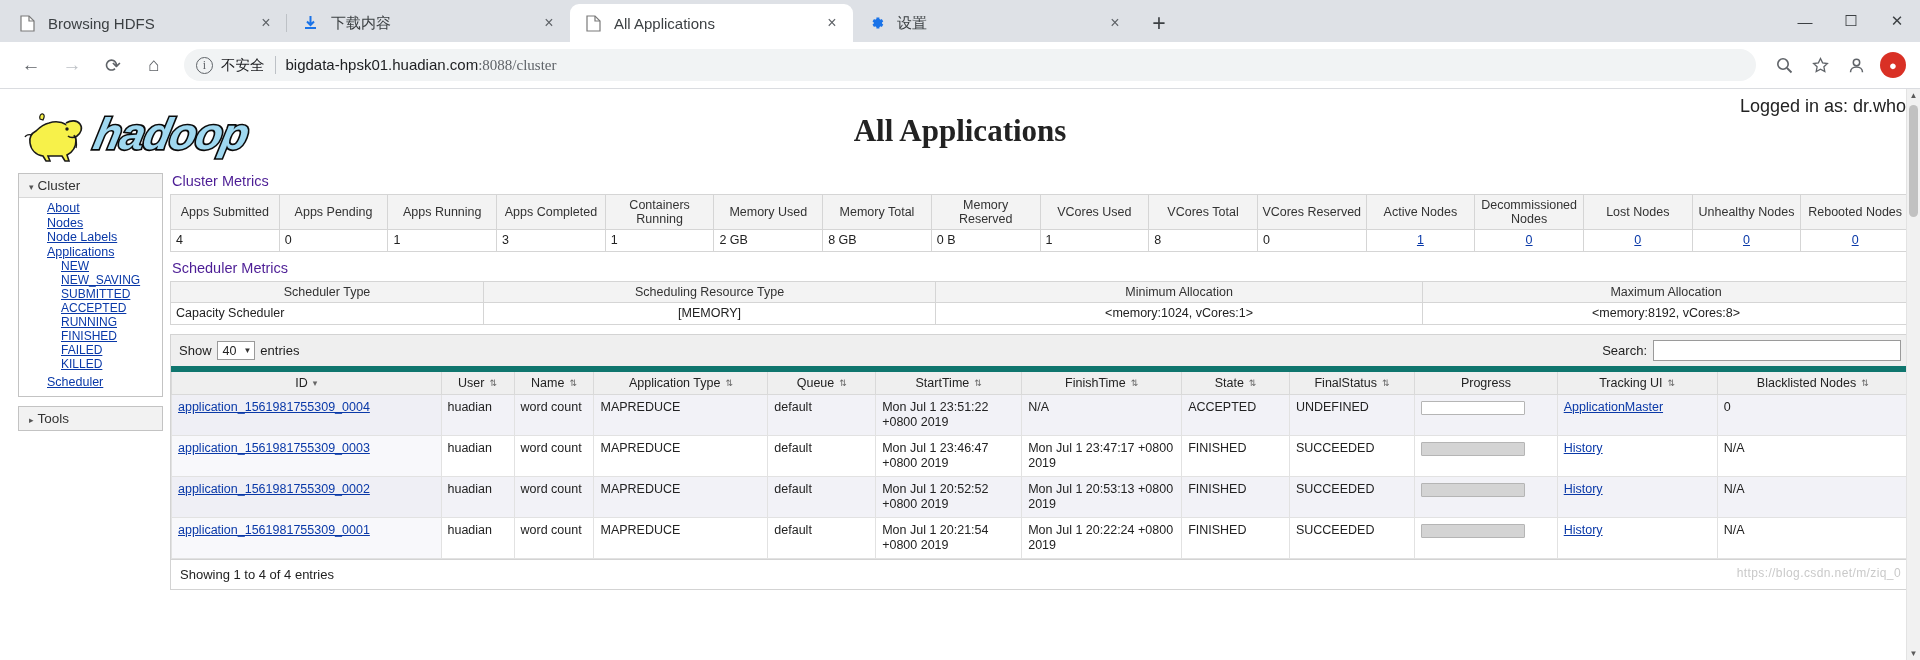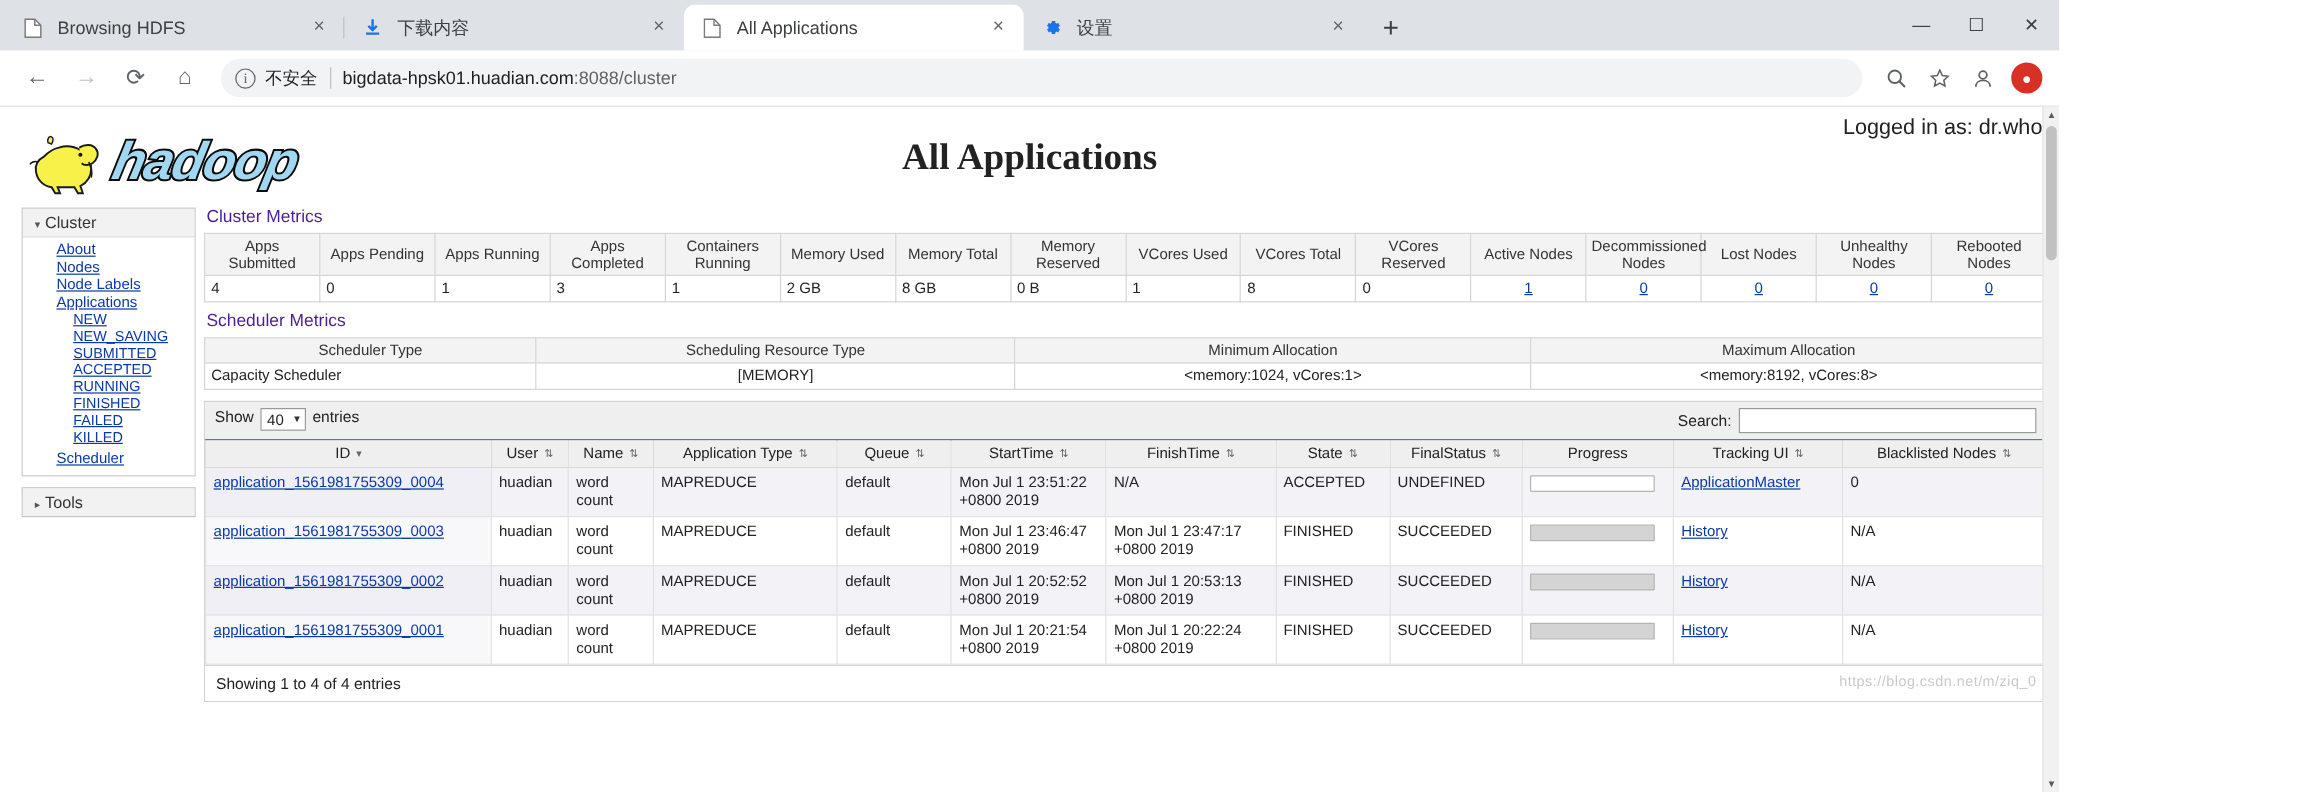--- a/index.html
+++ b/index.html
@@ -6,21 +6,21 @@
   * { box-sizing: border-box; }
   html, body {
     margin: 0; padding: 0;
     width: 1920px; height: 660px;
     overflow: hidden;
     font-family: "Liberation Sans", sans-serif;
     background: #ffffff;
   }
 
   
-  .browser { width: 1716px; height: 660px; display: flex; flex-direction: column; background:#fff; }
+  .browser { width: 1920px; height: 660px; display: flex; flex-direction: column; background:#fff; }
 
   .tabstrip {
     height: 42px;
     background: #dee1e6;
     display: flex;
     align-items: flex-end;
     padding-left: 4px;
     position: relative;
     flex: none;
   }
@@ -93,21 +93,21 @@
   }
   .omnibox .infoico {
     width: 17px; height: 17px; border: 1.6px solid #5f6368; border-radius: 50%;
     display:flex; align-items:center;justify-content:center;
     font-size: 12px; color:#5f6368; margin-right: 8px; font-family:"Liberation Serif",serif;
     flex: none;
   }
   .omnibox .nosecure { color: #202124; font-size: 14.5px; white-space: nowrap; }
   .omnibox .sep { width:1px; height: 18px; background:#bdc1c6; margin: 0 10px; flex:none; }
   .omnibox .urltxt { white-space: nowrap; }
-  .omnibox .urltxt .dim { color: #5f6368; }
+  .omnibox .urltxt .dim { color: #5f6368; font-family: Liberation Serif, serif; }
   .tbricon {
     width: 32px; height: 32px; margin-left: 4px;
     display:flex; align-items:center; justify-content:center;
     color:#5f6368; font-size: 17px; border-radius:50%; flex:none;
   }
   .avatarbtn {
     width: 26px; height: 26px; border-radius: 50%;
     background: #d93025; color:#fff; font-size: 13px;
     display:flex; align-items:center;justify-content:center; margin-left: 8px; flex:none;
   }
@@ -186,23 +186,23 @@
     padding: 3px 5px;
     background: #fff;
     line-height: 15px;
   }
   .m-val { text-align: left; }
 
   
   .appspanel { margin-top: 9px; border: 1px solid #d3d3d3; background: #fff; }
   .panelbar {
     background: #efefef;
-    border-bottom: 1px solid #0f766e;
+    border-bottom: 6px solid #0f766e;
     padding: 5px 8px;
-    display: flex; 
+    display: flex; align-items: center;
     font-size: 13px; color:#222;
   }
   .showsel {
     display: inline-flex; align-items: center;
     border: 1px solid #9a9a9a; background:#fff;
     height: 19px; padding: 0 3px 0 5px; margin: 0 5px;
     font-size: 12.5px;
   }
   .showsel .arw { font-size: 8px; margin-left: 7px; color:#333; }
   .searchwrap { margin-left: auto; display:flex; align-items:center; font-size: 13px; }

